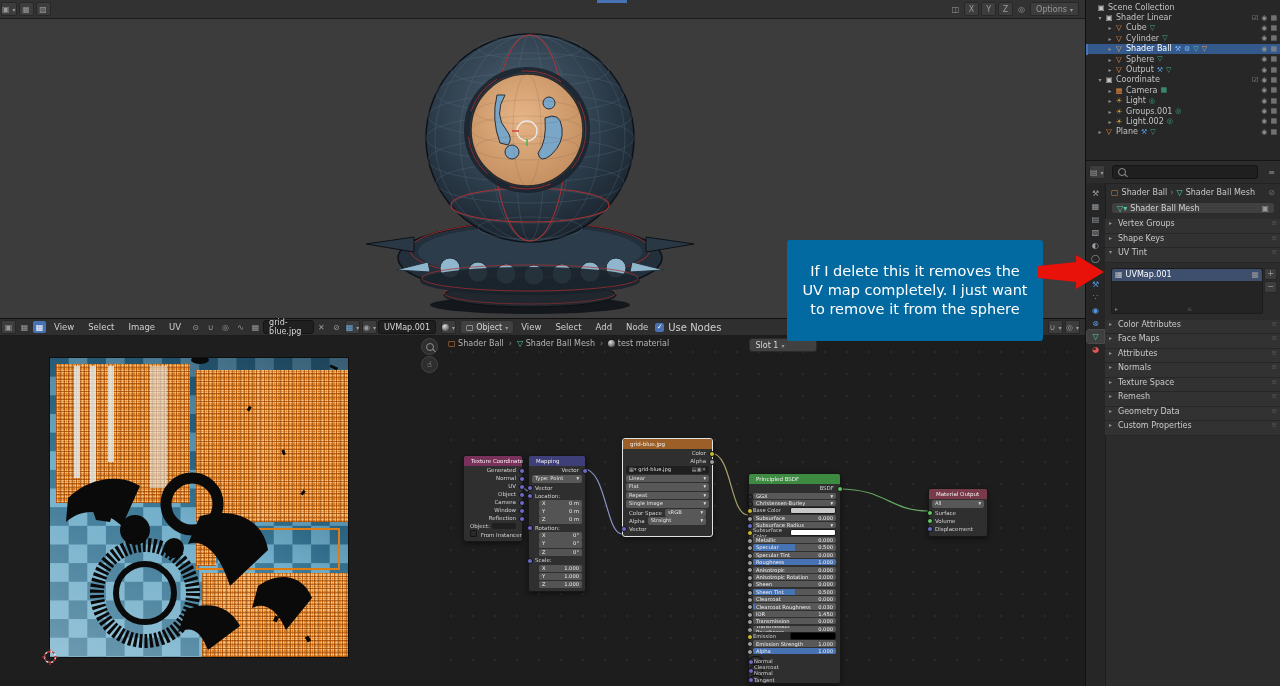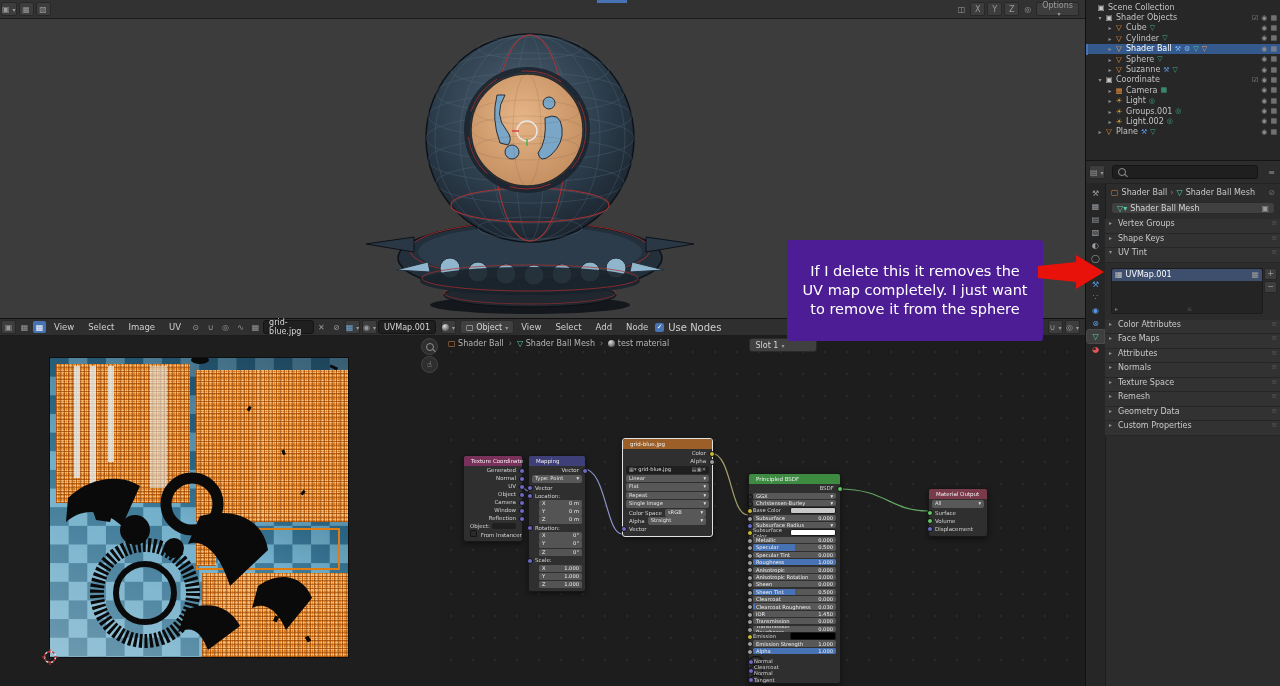--- a/index.html
+++ b/index.html
@@ -88,21 +88,21 @@
   #props{left:1085px;top:160px;width:195px;height:526px;background:#2c2c2c;border-left:1px solid #101010;border-top:1px solid #151515;}
   #ptabs{position:absolute;left:0;top:22px;bottom:0;width:19px;background:#262626;border-right:1px solid #1d1d1d;
          display:flex;flex-direction:column;align-items:center;padding-top:4px;gap:3.5px;}
   .ptab{width:17px;height:13px;display:flex;align-items:center;justify-content:center;font-size:8px;border-radius:2px 0 0 2px;}
   .ptab.active{background:#3f3f3f;outline:1px solid #4a4a4a;}
   .panel{display:flex;height:13.5px;background:#323232;border-bottom:1px solid #262626;
          font-size:8px;color:#c9c9c9;padding:0 4px;}
   .panel .car{width:9px;font-size:6px;color:#909090;}
   .panel .grip{margin-left:auto;color:#565656;font-size:7px;}
   
-  #note{left:787px;top:240px;width:256px;height:101px;background:#4c1d95;border-radius:3px;z-index:60;
+  #note{left:787px;top:240px;width:256px;height:101px;background:#0369a1;border-radius:3px;z-index:60;
         display:flex;align-items:center;justify-content:center;text-align:center;color:#fff;
         font-size:14.5px;line-height:1.3;padding:0 12px;box-sizing:border-box;}
   
   #status{left:0;top:678px;width:1280px;height:8px;background:#2b2b2b;border-top:1px solid #191919;overflow:hidden;
           font-size:8px;color:#9a9a9a;}
   .mdot{display:inline-block;width:6px;height:8px;border:1px solid #8a8a8a;border-radius:3px;margin-right:4px;vertical-align:middle;}
 </style>
 </head>
 <body>
 
@@ -188,21 +188,21 @@
     <div class="vphdr hdr" style="background:#323232;">
       <span class="ibox btn">▣<span class="caret">▾</span></span>
       <span class="ibox btn">▦</span>
       <span class="ibox btn">▧</span>
       <span style="flex:1"></span>
       <span class="ibox">◫</span>
       <span class="ibox btn">X</span>
       <span class="ibox btn">Y</span>
       <span class="ibox btn">Z</span>
       <span class="ibox">◎</span>
-      <span class="ibox btn" style="padding:0 5px;margin-right:6px;flex-direction:column;">
+      <span class="ibox btn" style="padding:0 5px;margin-right:6px;">
         <span>Options</span>
           <span class="caret">▾</span>
       </span>
     </div>
     <div class="abs" style="left:597px;top:0;width:30px;height:2.5px;background:#4772b3;"></div>
   </div>
 
   <div id="uved" class="abs">
     <div class="hdr" style="height:16px;">
       <span class="ibox btn">▣</span>
@@ -735,21 +735,21 @@
         <span class="o-right">
           <span></span>
           <span></span>
           <span></span>
         </span>
       </div>
 
       <div class="o-row" style="padding-left: 10px;">
         <span class="o-exp">▾</span>
         <span class="o-ic" style="color: rgb(200, 200, 200);">▣</span>
-        <span class="o-lab">Shader Objects</span>
+        <span class="o-lab">Shader Linear</span>
         <span class="o-extra"></span>
         <span class="o-extra"></span>
         <span class="o-extra"></span>
         <span class="o-extra"></span>
         <span class="o-right">
           <span>☑</span>
           <span>◉</span>
           <span>▦</span>
         </span>
       </div>
@@ -810,21 +810,21 @@
         <span class="o-right">
           <span></span>
           <span>◉</span>
           <span>▦</span>
         </span>
       </div>
 
       <div class="o-row" style="padding-left: 20px;">
         <span class="o-exp">▸</span>
         <span class="o-ic" style="color: rgb(224, 136, 58);">▽</span>
-        <span class="o-lab">Suzanne</span>
+        <span class="o-lab">Output</span>
         <span class="o-extra" style="color: rgb(87, 150, 224);">⚒</span>
         <span class="o-extra" style="color: rgb(63, 174, 143);">▽</span>
         <span class="o-extra"></span>
         <span class="o-extra"></span>
         <span class="o-right">
           <span></span>
           <span>◉</span>
           <span>▦</span>
         </span>
       </div>

